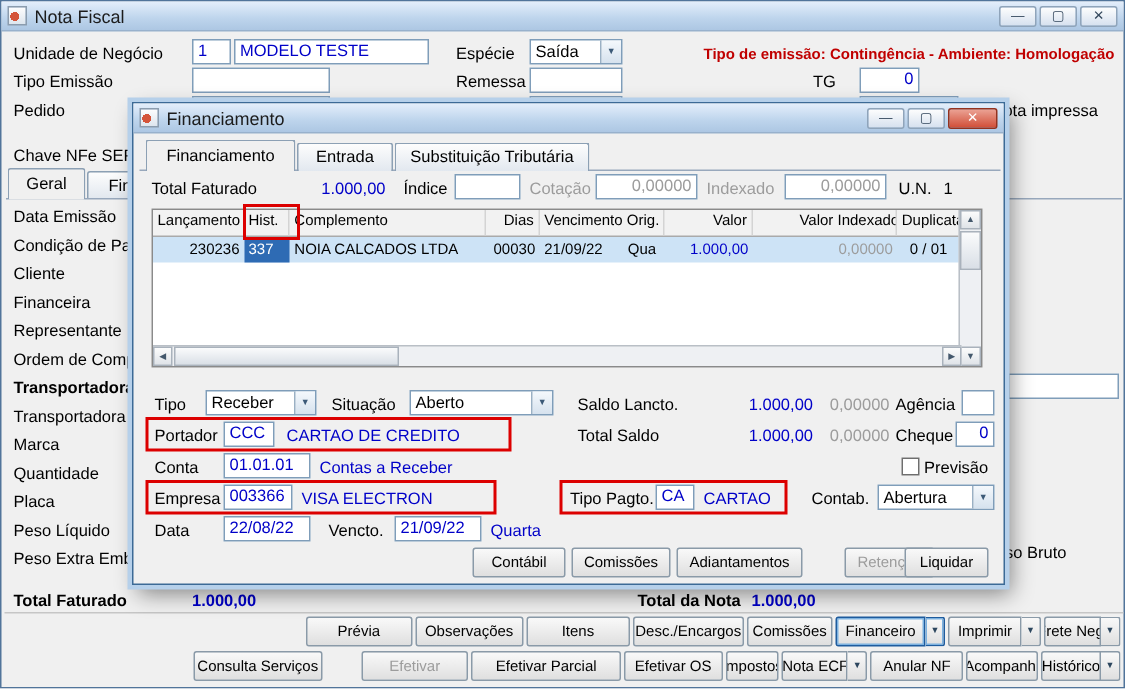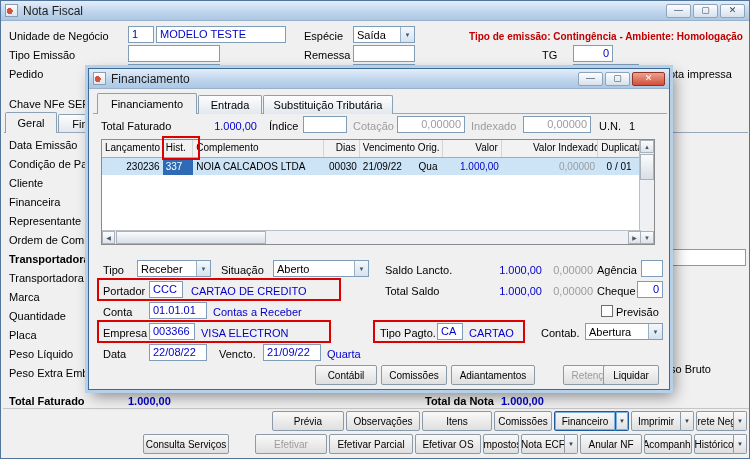--- a/index.html
+++ b/index.html
@@ -142,20 +142,21 @@
   <span class="lbl bold blue" style="left:127px;top:392px">1.000,00</span>
   <span class="lbl bold" style="left:424px;top:392px">Total da Nota</span>
   <span class="lbl bold blue" style="left:500px;top:392px">1.000,00</span>
 
   <div class="sep" style="left:2px;top:407px;width:746px"></div>
 
   <div class="btnrow" style="left:203px;top:410px;right:2px">
     <div class="btn" style="width:72px">Prévia</div>
     <div class="btn" style="width:74px">Observações</div>
     <div class="btn" style="width:70px">Itens</div>
+    <div class="btn" style="width:76px">Desc./Encargos</div>
     <div class="btn" style="width:58px">Comissões</div>
     <div class="splitbtn" style="width:75px">
       <div class="btn main focused">Financeiro</div>
       <div class="btn arrow focused">
           <span>▼</span>
         </div>
     </div>
     <div class="splitbtn" style="width:63px">
       <div class="btn main">Imprimir</div>
       <div class="btn arrow">
@@ -166,21 +167,21 @@
       <div class="btn main">Frete Neg.</div>
       <div class="btn arrow">
           <span>▼</span>
         </div>
     </div>
   </div>
 
   <div class="btnrow" style="left:128px;top:433px;right:2px">
     <div class="btn" style="width:86px">Consulta Serviços</div>
     <div class="btn disabled" style="width:72px">Efetivar</div>
-    <div class="btn" style="width:84px">Efetivar Parcial</div>
+    <div class="btn" style="width:100px">Efetivar Parcial</div>
     <div class="btn" style="width:66px">Efetivar OS</div>
     <div class="btn" style="width:36px">Impostos</div>
     <div class="splitbtn" style="width:57px">
       <div class="btn main">Nota ECF</div>
       <div class="btn arrow">
           <span>▼</span>
         </div>
     </div>
     <div class="btn" style="width:62px">Anular NF</div>
     <div class="btn" style="width:48px">Acompanh.</div>

